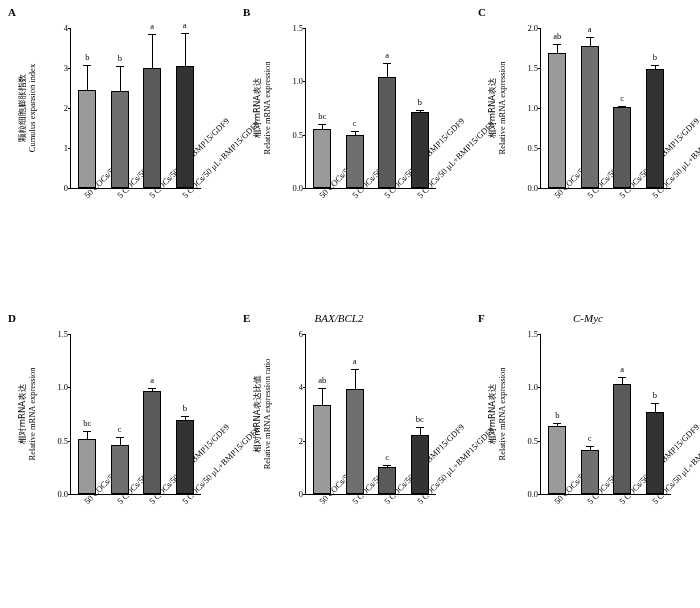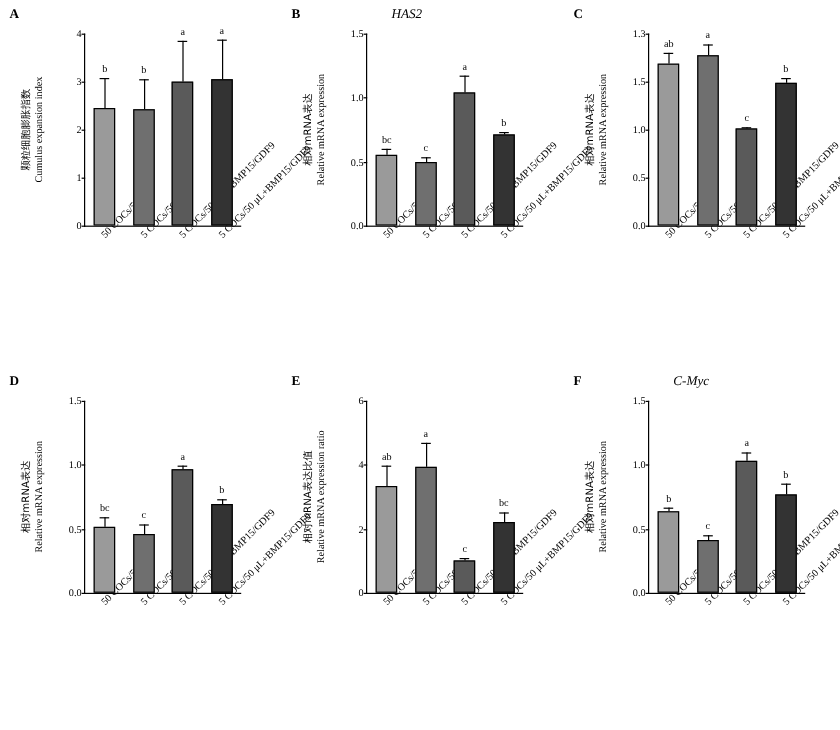--- a/index.html
+++ b/index.html
@@ -76,21 +76,20 @@
         <div class="errcap" style="left: 109.746px; width: 8.008px; top: 5.2px;"></div>
         <div class="siglabel" style="left: 113.75px; top: -7.8px;">a</div>
       </div>
       <div class="ylabel-wrap" style="left: 10px; top: 182px; width: 160px;">
         <div class="ylabel-cn">颗粒细胞膨胀指数</div>
         <div class="ylabel-en">Cumulus expansion index</div>
       </div>
     </div>
     <div class="panel" style="left: 243px; top: 6px; width: 200px; height: 290px;">
       <div class="panel-letter" style="left: 0px; top: 0px;">B</div>
-      <div class="panel-title" style="left: 0px; top: 0px; width: 192px;">HAS2</div>
       <div class="xlab" style="left: 74.25px; top: 187px;">50 COCs/500 μL</div>
       <div class="xlab" style="left: 106.75px; top: 187px;">5 COCs/50 μL</div>
       <div class="xlab" style="left: 139.25px; top: 187px;">5 COCs/500 μL+BMP15/GDF9</div>
       <div class="xlab" style="left: 171.75px; top: 187px;">5 COCs/50 μL+BMP15/GDF9</div>
       <div class="plot" style="left: 62px; top: 22px; width: 130px; height: 160px;">
         <div class="ytick" style="top: 160px;">0.0</div>
         <div class="ytickmark" style="top: 160px;"></div>
         <div class="ytick" style="top: 106.667px;">0.5</div>
         <div class="ytickmark" style="top: 106.667px;"></div>
         <div class="ytick" style="top: 53.3333px;">1.0</div>
@@ -127,21 +126,21 @@
       <div class="xlab" style="left: 171.75px; top: 187px;">5 COCs/50 μL+BMP15/GDF9</div>
       <div class="plot" style="left: 62px; top: 22px; width: 130px; height: 160px;">
         <div class="ytick" style="top: 160px;">0.0</div>
         <div class="ytickmark" style="top: 160px;"></div>
         <div class="ytick" style="top: 120px;">0.5</div>
         <div class="ytickmark" style="top: 120px;"></div>
         <div class="ytick" style="top: 80px;">1.0</div>
         <div class="ytickmark" style="top: 80px;"></div>
         <div class="ytick" style="top: 40px;">1.5</div>
         <div class="ytickmark" style="top: 40px;"></div>
-        <div class="ytick" style="top: 0px;">1.3</div>
+        <div class="ytick" style="top: 0px;">2.0</div>
         <div class="ytickmark" style="top: 0px;"></div>
         <div class="bar" style="left: 7.15px; width: 18.2px; height: 135.2px; background: rgb(154, 154, 154);"></div>
         <div class="err" style="left: 16.25px; top: 16px; height: 8.8px;"></div>
         <div class="errcap" style="left: 12.246px; width: 8.008px; top: 16px;"></div>
         <div class="siglabel" style="left: 16.25px; top: 3px;">ab</div>
         <div class="bar" style="left: 39.65px; width: 18.2px; height: 141.6px; background: rgb(111, 111, 111);"></div>
         <div class="err" style="left: 48.75px; top: 8.8px; height: 9.6px;"></div>
         <div class="errcap" style="left: 44.746px; width: 8.008px; top: 8.8px;"></div>
         <div class="siglabel" style="left: 48.75px; top: -4.2px;">a</div>
         <div class="bar" style="left: 72.15px; width: 18.2px; height: 80.8px; background: rgb(90, 90, 90);"></div>
@@ -190,20 +189,21 @@
         <div class="errcap" style="left: 109.746px; width: 8.008px; top: 82.1333px;"></div>
         <div class="siglabel" style="left: 113.75px; top: 69.1333px;">b</div>
       </div>
       <div class="ylabel-wrap" style="left: 10px; top: 182px; width: 160px;">
         <div class="ylabel-cn">相对mRNA表达</div>
         <div class="ylabel-en">Relative mRNA expression</div>
       </div>
     </div>
     <div class="panel" style="left: 243px; top: 312px; width: 200px; height: 290px;">
       <div class="panel-letter" style="left: 0px; top: 0px;">E</div>
+      <div class="panel-title" style="left: 0px; top: 0px; width: 192px;">BAX/BCL2</div>
       <div class="xlab" style="left: 74.25px; top: 187px;">50 COCs/500 μL</div>
       <div class="xlab" style="left: 106.75px; top: 187px;">5 COCs/50 μL</div>
       <div class="xlab" style="left: 139.25px; top: 187px;">5 COCs/500 μL+BMP15/GDF9</div>
       <div class="xlab" style="left: 171.75px; top: 187px;">5 COCs/50 μL+BMP15/GDF9</div>
       <div class="plot" style="left: 62px; top: 22px; width: 130px; height: 160px;">
         <div class="ytick" style="top: 160px;">0</div>
         <div class="ytickmark" style="top: 160px;"></div>
         <div class="ytick" style="top: 106.667px;">2</div>
         <div class="ytickmark" style="top: 106.667px;"></div>
         <div class="ytick" style="top: 53.3333px;">4</div>
@@ -227,21 +227,21 @@
         <div class="errcap" style="left: 109.746px; width: 8.008px; top: 93.3333px;"></div>
         <div class="siglabel" style="left: 113.75px; top: 80.3333px;">bc</div>
       </div>
       <div class="ylabel-wrap" style="left: 10px; top: 182px; width: 160px;">
         <div class="ylabel-cn">相对mRNA表达比值</div>
         <div class="ylabel-en">Relative mRNA expression ratio</div>
       </div>
     </div>
     <div class="panel" style="left: 478px; top: 312px; width: 200px; height: 290px;">
       <div class="panel-letter" style="left: 0px; top: 0px;">F</div>
-      <div class="panel-title" style="left: 2px; top: 0px; width: 192px;">C-Myc</div>
+      <div class="panel-title" style="left: 14px; top: 0px; width: 192px;">C-Myc</div>
       <div class="xlab" style="left: 74.25px; top: 187px;">50 COCs/500 μL</div>
       <div class="xlab" style="left: 106.75px; top: 187px;">5 COCs/50 μL</div>
       <div class="xlab" style="left: 139.25px; top: 187px;">5 COCs/500 μL+BMP15/GDF9</div>
       <div class="xlab" style="left: 171.75px; top: 187px;">5 COCs/50 μL+BMP15/GDF9</div>
       <div class="plot" style="left: 62px; top: 22px; width: 130px; height: 160px;">
         <div class="ytick" style="top: 160px;">0.0</div>
         <div class="ytickmark" style="top: 160px;"></div>
         <div class="ytick" style="top: 106.667px;">0.5</div>
         <div class="ytickmark" style="top: 106.667px;"></div>
         <div class="ytick" style="top: 53.3333px;">1.0</div>

